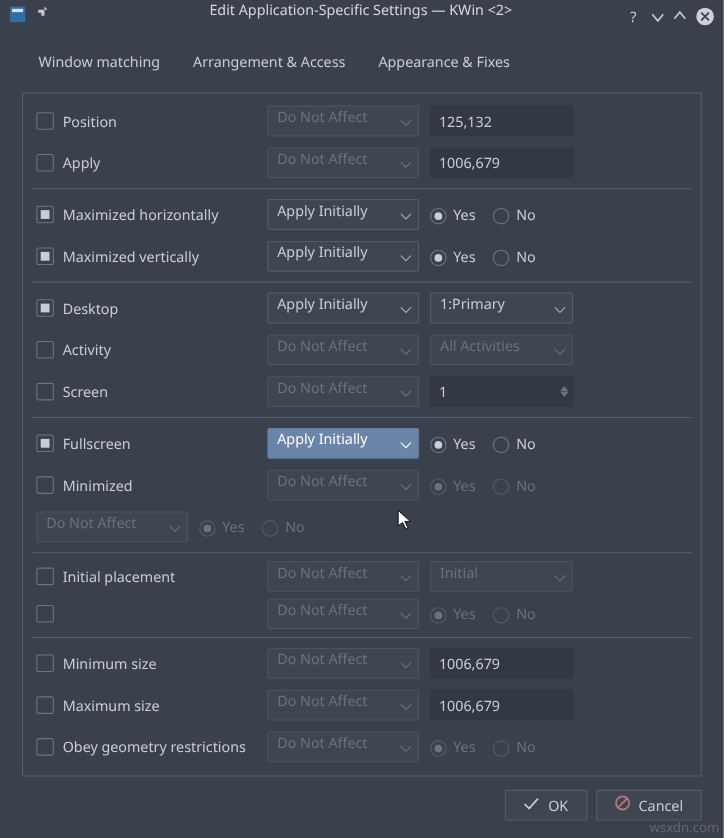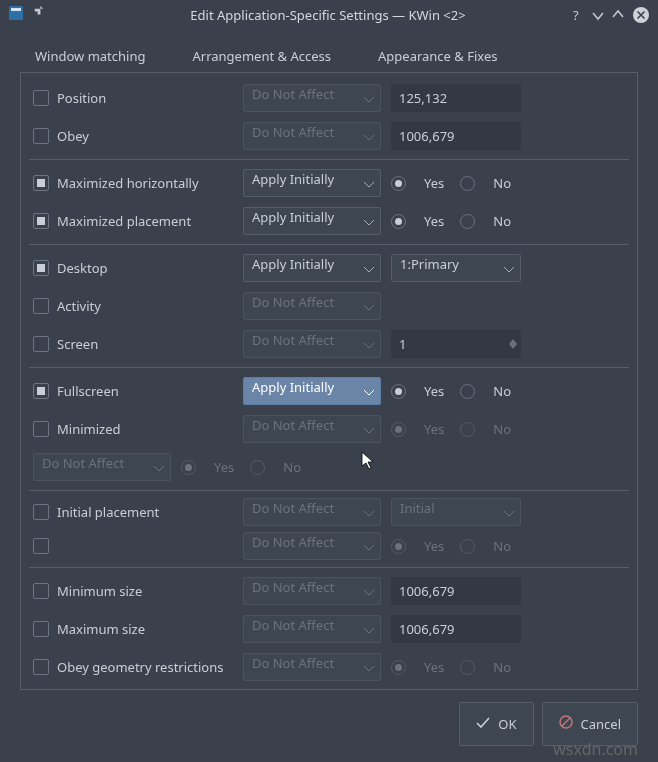--- a/index.html
+++ b/index.html
@@ -12,55 +12,55 @@
     --text-dim:#8a919c;
     --text-disabled:#6b727d;
     --accent:#5b7ea7;
     --highlight:#6a85a8;
     --header:#3a414c;
     --close:#cdd2d8;
   }
   *{box-sizing:border-box;font-family:"Noto Sans","Segoe UI",Ubuntu,sans-serif;font-size:13px}
   body{margin:0;background:#fff;width:658px;height:762px}
   .window{background:var(--bg);width:658px;height:762px;display:flex;flex-direction:column}
-  .titlebar{height:30px;display:flex;align-items:center;color:#d4d8de;padding:0 8px}
+  .titlebar{height:30px;display:flex;color:#d4d8de;padding:0 8px}
   .title{flex:1;text-align:center;font-size:13px;padding-left:40px}
   .title-ico{display:flex;gap:8px;align-items:center}
   .title-btns{display:flex;gap:8px;align-items:center}
   .title-btns svg{display:block}
-  .tabs{display:flex;gap:17px;padding:8px 20px 0}
+  .tabs{display:flex;gap:0;padding:8px 20px 12px}
   .tab{padding:8px 14px;color:var(--text);border:1px solid transparent;border-bottom:none;cursor:default}
   .tab.active{border:1px solid var(--border);border-bottom-color:var(--bg);border-radius:3px 3px 0 0}
   .pane{flex:1;margin:0 20px 12px;border:1px solid var(--border);border-top:1px solid var(--border);margin-top:-1px;overflow:auto;padding:6px 8px 6px 8px}
   .row{display:flex;align-items:center;height:38px;gap:10px;padding-left:4px}
   .sep{height:1px;background:var(--border);margin:4px 0}
   .cbwrap{width:200px;display:flex;align-items:center;gap:8px}
   .cb{width:16px;height:16px;border:1px solid var(--border-light);border-radius:2px;display:flex;align-items:center;justify-content:center}
   .cb.ind::after{content:"";width:8px;height:8px;background:var(--text)}
   .lbl{color:var(--text)}
   .dd{flex:0 0 138px;height:28px;border:1px solid var(--border);border-radius:2px;background:var(--panel);display:flex;align-items:flex-start;padding:0 8px;color:var(--text);position:relative}
   .dd.disabled{color:var(--text-disabled);border-color:#4c5460}
   .dd.hl{background:var(--highlight);color:#fff;border-color:var(--accent)}
   .dd .arrow{position:absolute;right:6px;top:50%;transform:translateY(-50%)}
   .valwrap{flex:0 0 130px;display:flex;align-items:center;gap:16px}
   .txtfield{width:130px;height:28px;background:#323945;border:none;color:var(--text);padding:0 8px}
   .radios{display:flex;gap:16px;align-items:center}
-  .radio{display:flex;align-items:center;gap:18px;color:var(--text)}
+  .radio{display:flex;align-items:flex-end;gap:6px;color:var(--text)}
   .radio.disabled{color:var(--text-disabled)}
   .rcircle{width:15px;height:15px;border:1px solid var(--border-light);border-radius:50%;display:flex;align-items:center;justify-content:center}
   .rcircle.disabled{border-color:#555c68}
   .rcircle.sel::after{content:"";width:7px;height:7px;background:var(--text);border-radius:50%}
   .rcircle.sel.disabled::after{background:var(--text-disabled)}
   .ddwide{flex:0 0 130px}
   .spin{flex:0 0 130px;height:28px;background:#323945;display:flex;align-items:center;padding:0 8px;color:var(--text);position:relative}
   .spin .spinarr{position:absolute;right:4px;top:50%;transform:translateY(-50%);display:flex;flex-direction:column;gap:0}
   .footer{display:flex;justify-content:flex-end;gap:8px;padding:0 20px 16px}
-  .btn{height:44px;border:1px solid var(--border);background:var(--panel);color:var(--text);display:flex;align-items:center;gap:8px;padding:0 16px;border-radius:2px}
+  .btn{height:28px;border:1px solid var(--border);background:var(--panel);color:var(--text);display:flex;align-items:center;gap:8px;padding:0 16px;border-radius:2px}
   .cursor{position:absolute;pointer-events:none}
-  .watermark{position:absolute;right:20px;bottom:2px;font-size:16px;color:#666}
+  .watermark{position:absolute;right:4px;bottom:2px;font-size:12px;color:#666}
 </style>
 </head>
 <body>
 
 <div class="window">
 
   <div class="titlebar">
     <div class="title-ico">
       <span>
         <svg width="16" height="16" viewBox="0 0 16 16">
@@ -118,21 +118,21 @@
           <span class="arrow"><svg width="10" height="6">
               <path d="M0 0 L5 5 L10 0" stroke="#6b727d" fill="none"></path>
             </svg></span>
         </div>
       <input class="txtfield" value="125,132" style="">
     </div>
 
     <div class="row">
       <div class="cbwrap">
           <div class="cb"></div>
-          <span class="lbl">Obey</span>
+          <span class="lbl">Apply</span>
         </div>
       <div class="dd disabled">
           <span>Do Not Affect</span>
           <span class="arrow"><svg width="10" height="6">
               <path d="M0 0 L5 5 L10 0" stroke="#6b727d" fill="none"></path>
             </svg></span>
         </div>
       <input class="txtfield" value="1006,679" style="">
     </div>
 
@@ -157,21 +157,21 @@
         <div class="radio">
             <div class="rcircle"></div>
             <span>No</span>
           </div>
       </div>
     </div>
 
     <div class="row">
       <div class="cbwrap">
           <div class="cb ind"></div>
-          <span class="lbl">Maximized placement</span>
+          <span class="lbl">Maximized vertically</span>
         </div>
       <div class="dd">
           <span>Apply Initially</span>
           <span class="arrow"><svg width="10" height="6">
               <path d="M0 0 L5 5 L10 0" stroke="#a7adb6" fill="none"></path>
             </svg></span>
         </div>
       <div class="radios valwrap">
         <div class="radio">
             <div class="rcircle sel"></div>
@@ -205,20 +205,26 @@
         </div>
     </div>
 
     <div class="row">
       <div class="cbwrap">
           <div class="cb"></div>
           <span class="lbl">Activity</span>
         </div>
       <div class="dd disabled">
           <span>Do Not Affect</span>
+          <span class="arrow"><svg width="10" height="6">
+              <path d="M0 0 L5 5 L10 0" stroke="#6b727d" fill="none"></path>
+            </svg></span>
+        </div>
+      <div class="dd ddwide disabled">
+          <span>All Activities</span>
           <span class="arrow"><svg width="10" height="6">
               <path d="M0 0 L5 5 L10 0" stroke="#6b727d" fill="none"></path>
             </svg></span>
         </div>
     </div>
 
     <div class="row">
       <div class="cbwrap">
           <div class="cb"></div>
           <span class="lbl">Screen</span>

